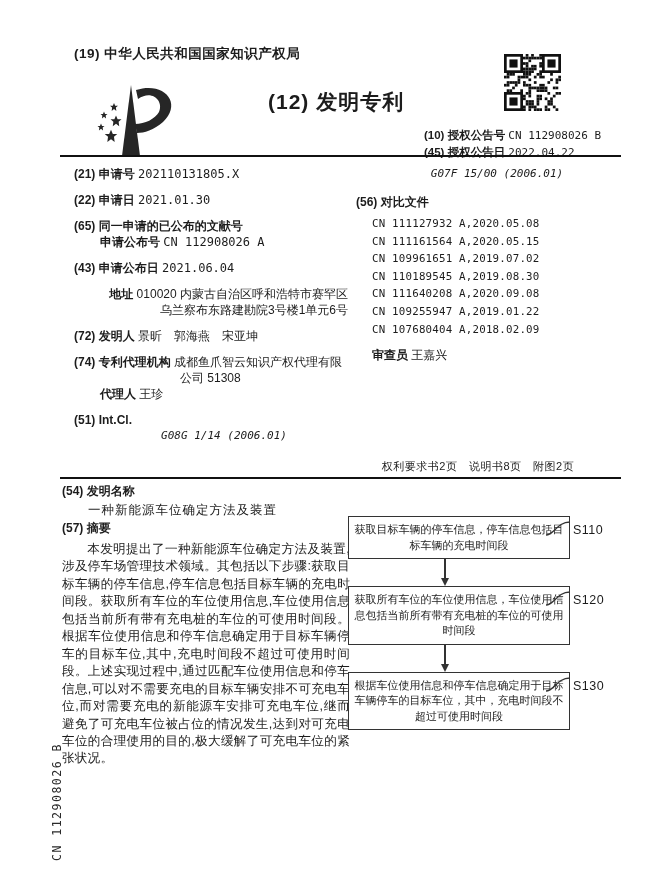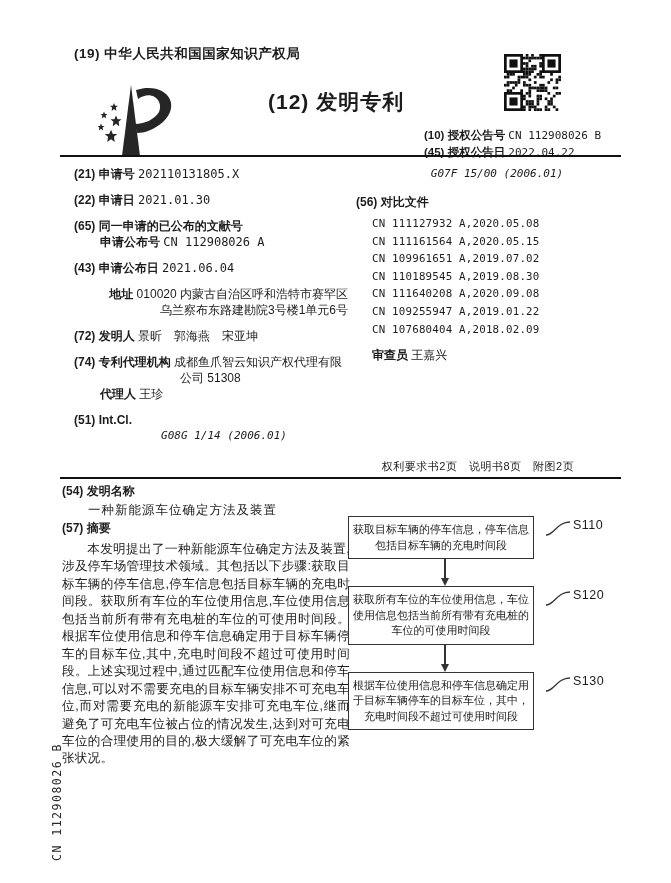--- a/index.html
+++ b/index.html
@@ -36,24 +36,24 @@
   .invention-title{position:absolute;left:88px;top:502px;font-size:12.5px;letter-spacing:1px;}
   .abstract-label{position:absolute;left:62px;top:520px;font-size:12px;font-weight:700;}
   .abstract{
     position:absolute;left:62px;top:541px;width:288px;font-size:12.6px;line-height:17.45px;
     text-align:justify;text-indent:2em;letter-spacing:.2px;
   }
   
   .flow{position:absolute;left:348px;top:516px;width:280px;}
   .flow-step{position:relative;width:194px;}
   .flow-box{
-    box-sizing:border-box;width:186px;border:1.3px solid #333;padding:5px 3px;
+    box-sizing:border-box;width:222px;border:1.3px solid #333;padding:5px 3px;
     font-size:11px;line-height:15.5px;text-align:center;background:#fff;
   }
-  .flow-label{position:absolute;left:197px;top:2px;display:flex;align-items:flex-start;}
+  .flow-label{position:absolute;left:197px;top:2px;display:flex;align-items:flex-end;}
   .flow-label svg{display:block;margin-top:1px;}
   .flow-label span{font-size:12.5px;letter-spacing:.5px;margin-left:2px;}
   .flow-arrow{width:194px;height:27px;display:flex;flex-direction:column;align-items:center;}
   .flow-arrow .shaft{width:1.2px;flex:1;background:#333;}
   .flow-arrow .head{width:0;height:0;border-left:4.5px solid transparent;border-right:4.5px solid transparent;border-top:8px solid #333;}
   
   .vcode{
     position:absolute;left:50px;top:861px;transform:rotate(-90deg);transform-origin:0 0;
     font-family:"DejaVu Sans Mono",monospace;font-size:11.5px;letter-spacing:1.5px;color:#2a2a2a;white-space:nowrap;
   }

